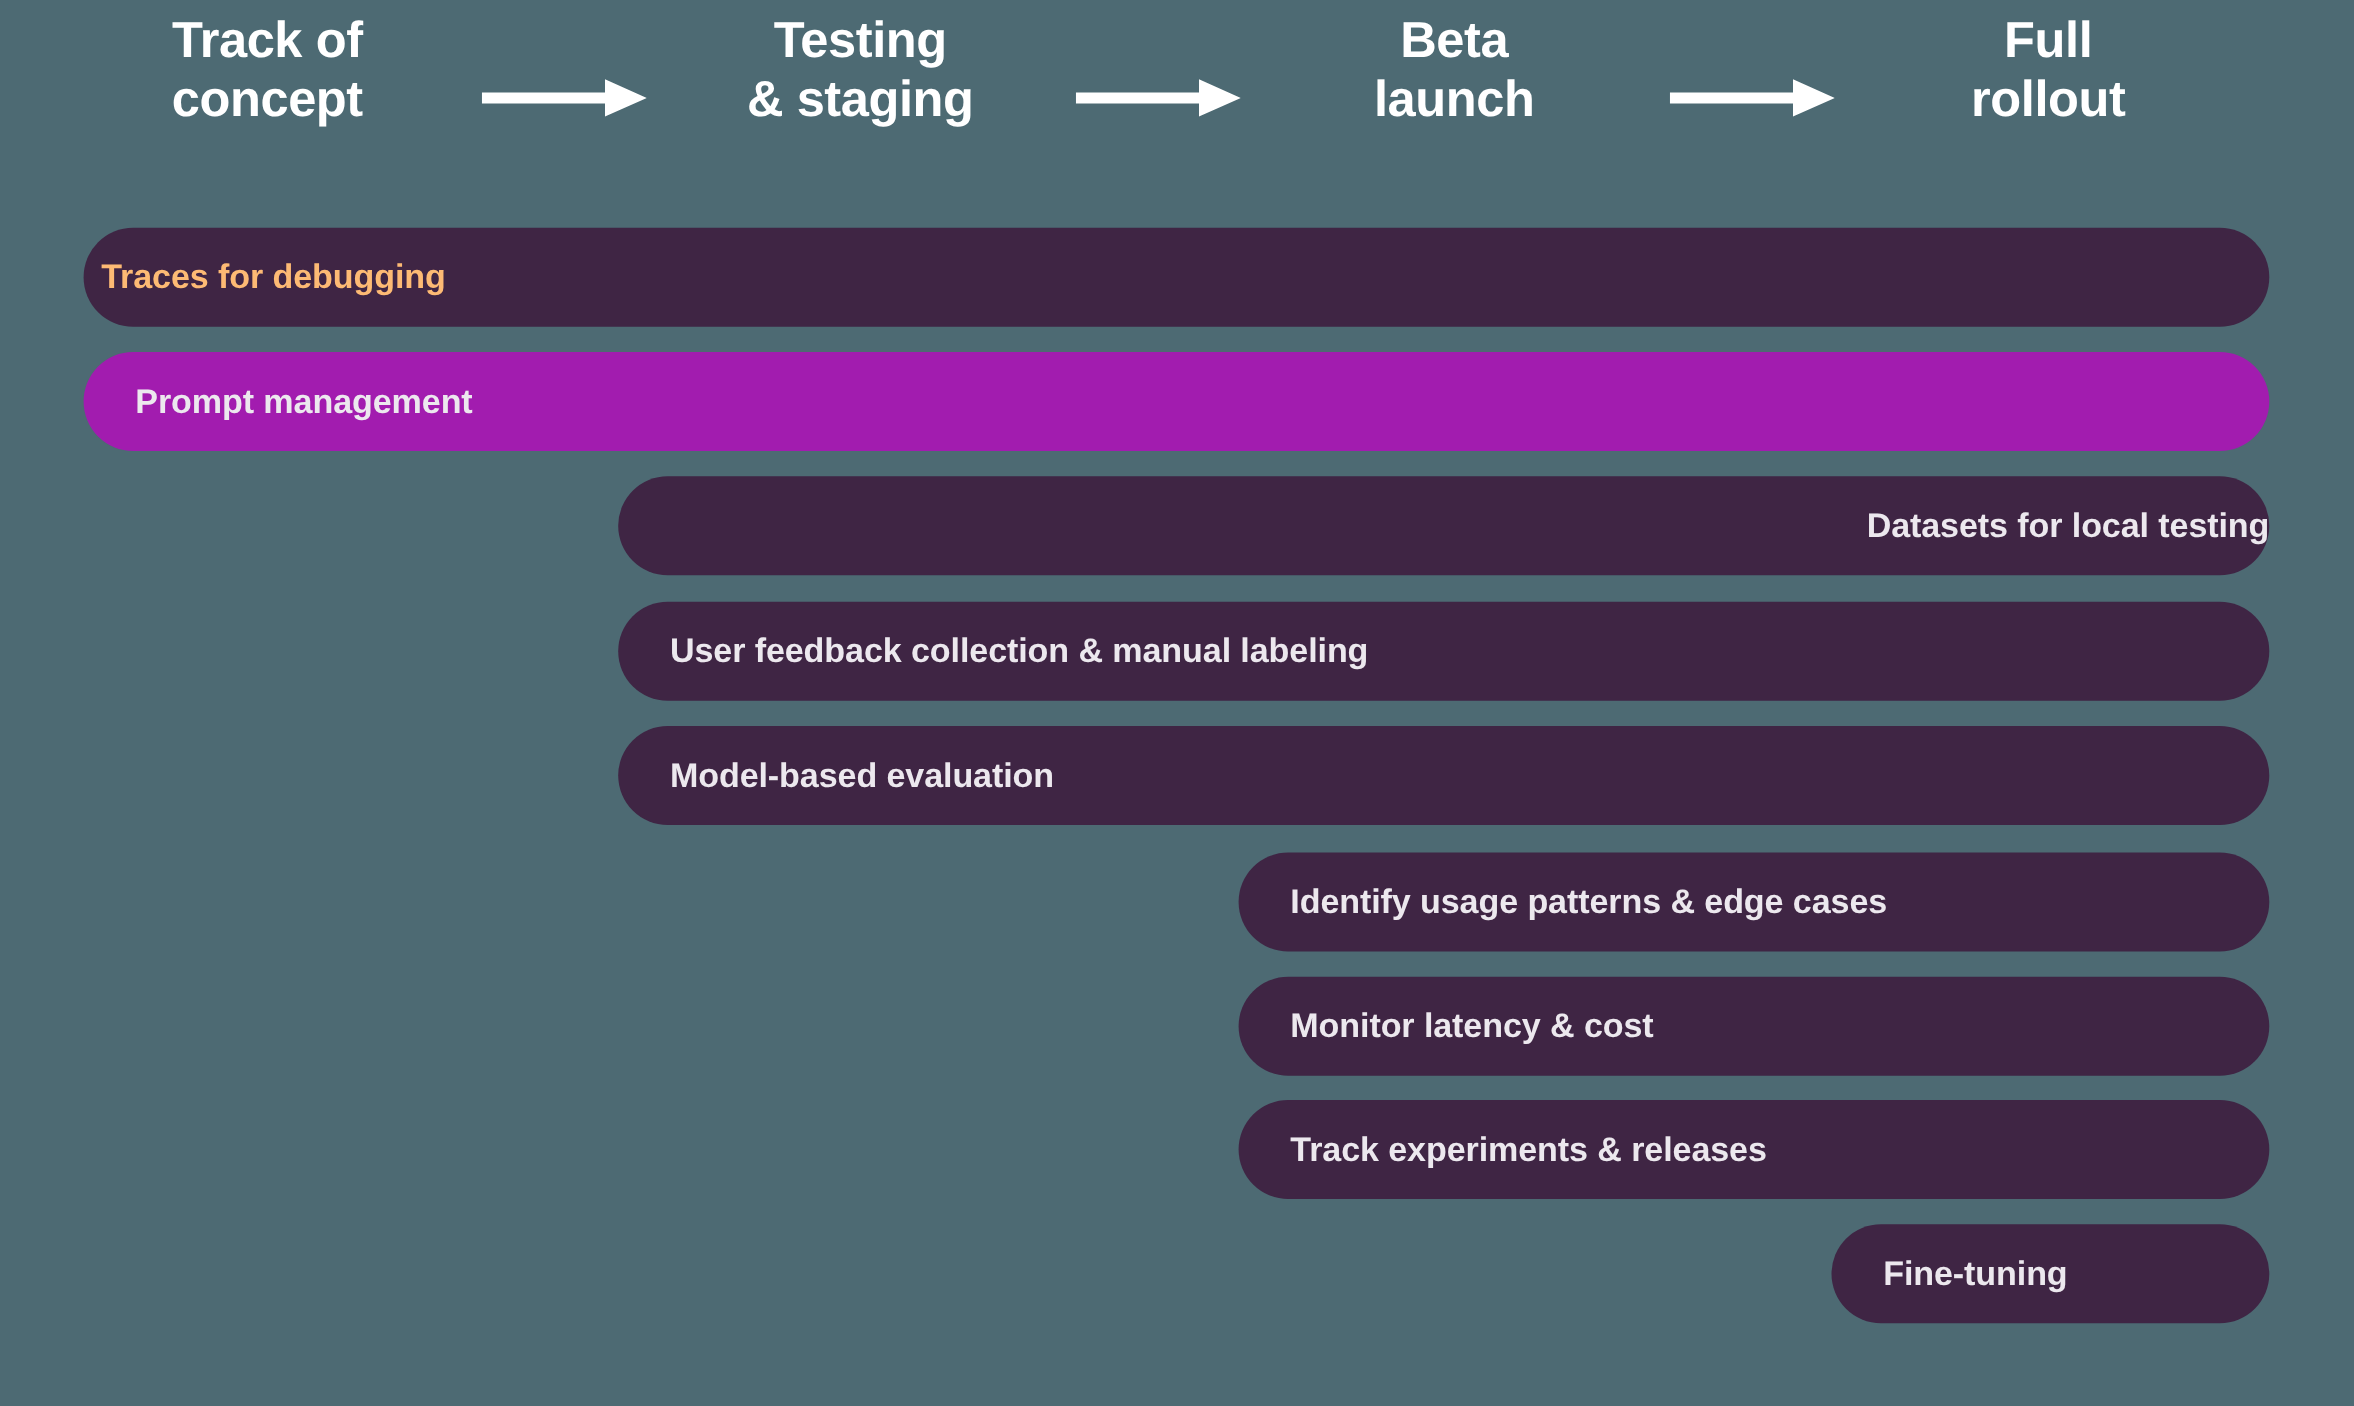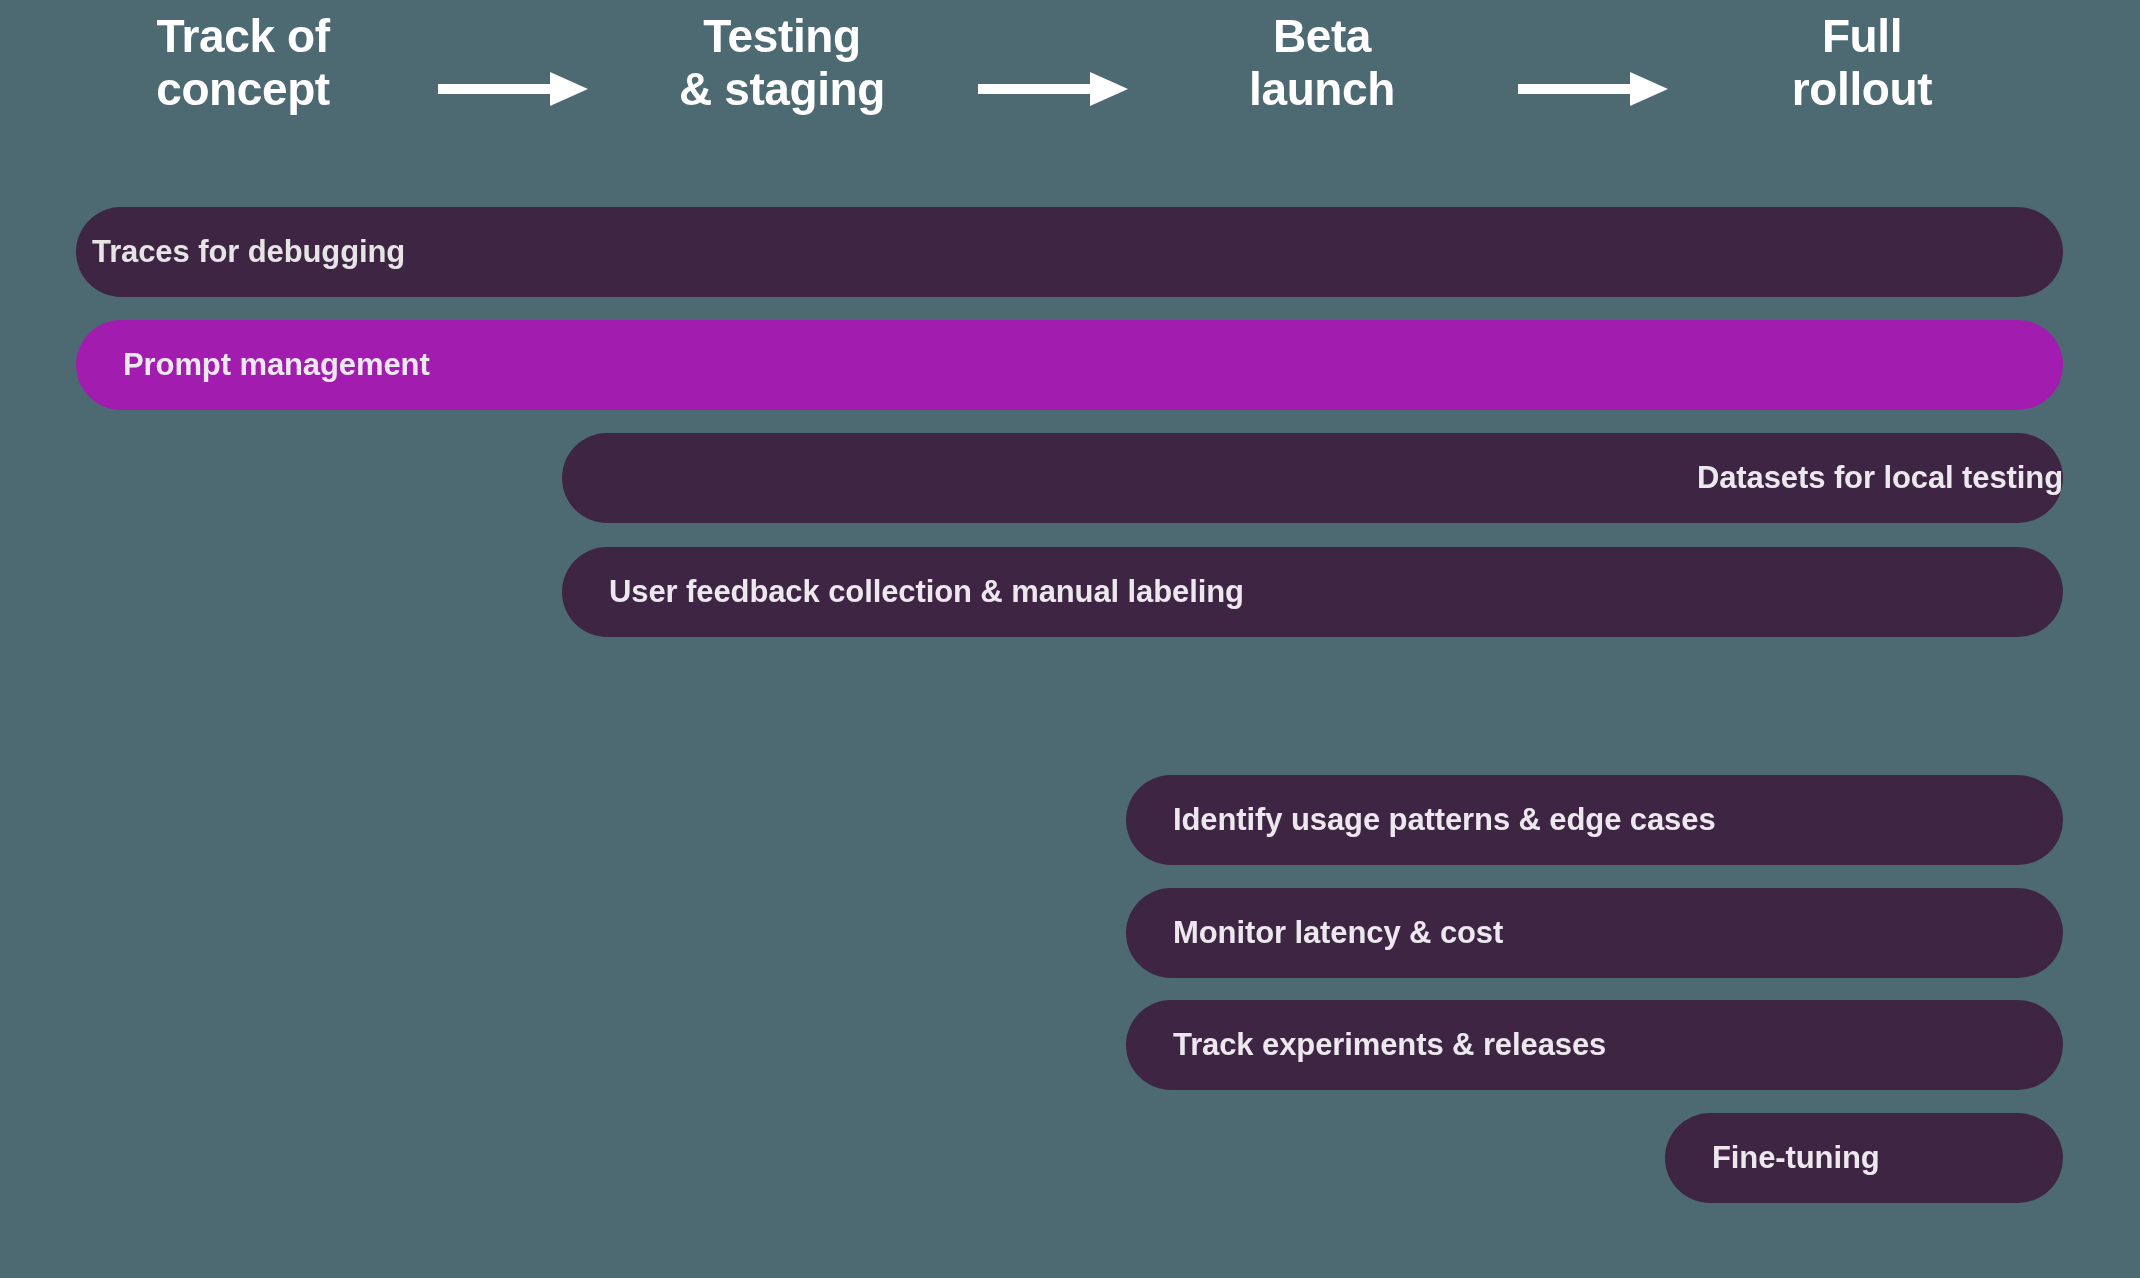--- a/index.html
+++ b/index.html
@@ -118,35 +118,38 @@
       </svg>
     </div>
 
     <div class="stage-header s3" style="color: rgb(255, 255, 255);"><span>Full</span><br><span>rollout</span></div>
 
   </div>
 
   <div class="bars-layer">
 
     <div class="capability-bar" style="left: 76px; top: 207px; width: 1987px; background: rgb(63, 37, 68);">
-      <span class="bar-label" style="color: #e5e5e5; padding-left: 16px;">Traces for debugging</span>
+      <span class="bar-label" style="color: #fdba74; padding-left: 16px;">Traces for debugging</span>
     </div>
 
     <div class="capability-bar" style="left: 76px; top: 320px; width: 1987px; background: #a21caf;">
       <span class="bar-label" style="color: rgb(236, 232, 238);">Prompt management</span>
     </div>
 
     <div class="capability-bar" style="left: 562px; top: 433px; width: 1501px; background: rgb(63, 37, 68); justify-content: flex-end;">
       <span class="bar-label" style="color: rgb(236, 232, 238);">Datasets for local testing</span>
     </div>
 
     <div class="capability-bar" style="left: 562px; top: 547px; width: 1501px; background: rgb(63, 37, 68);">
       <span class="bar-label" style="color: rgb(236, 232, 238);">User feedback collection &amp; manual labeling</span>
     </div>
 
+    <div class="capability-bar" style="left: 562px; top: 660px; width: 1501px; background: rgb(63, 37, 68);">
+      <span class="bar-label" style="color: rgb(236, 232, 238);">Model-based evaluation</span>
+    </div>
 
     <div class="capability-bar" style="left: 1126px; top: 775px; width: 937px; background: rgb(63, 37, 68);">
       <span class="bar-label" style="color: rgb(236, 232, 238);">Identify usage patterns &amp; edge cases</span>
     </div>
 
     <div class="capability-bar" style="left: 1126px; top: 1000px; width: 937px; background: rgb(63, 37, 68);">
       <span class="bar-label" style="color: rgb(236, 232, 238);">Track experiments &amp; releases</span>
     </div>
 
     <div class="capability-bar" style="left: 1126px; top: 888px; width: 937px; background: rgb(63, 37, 68);">

